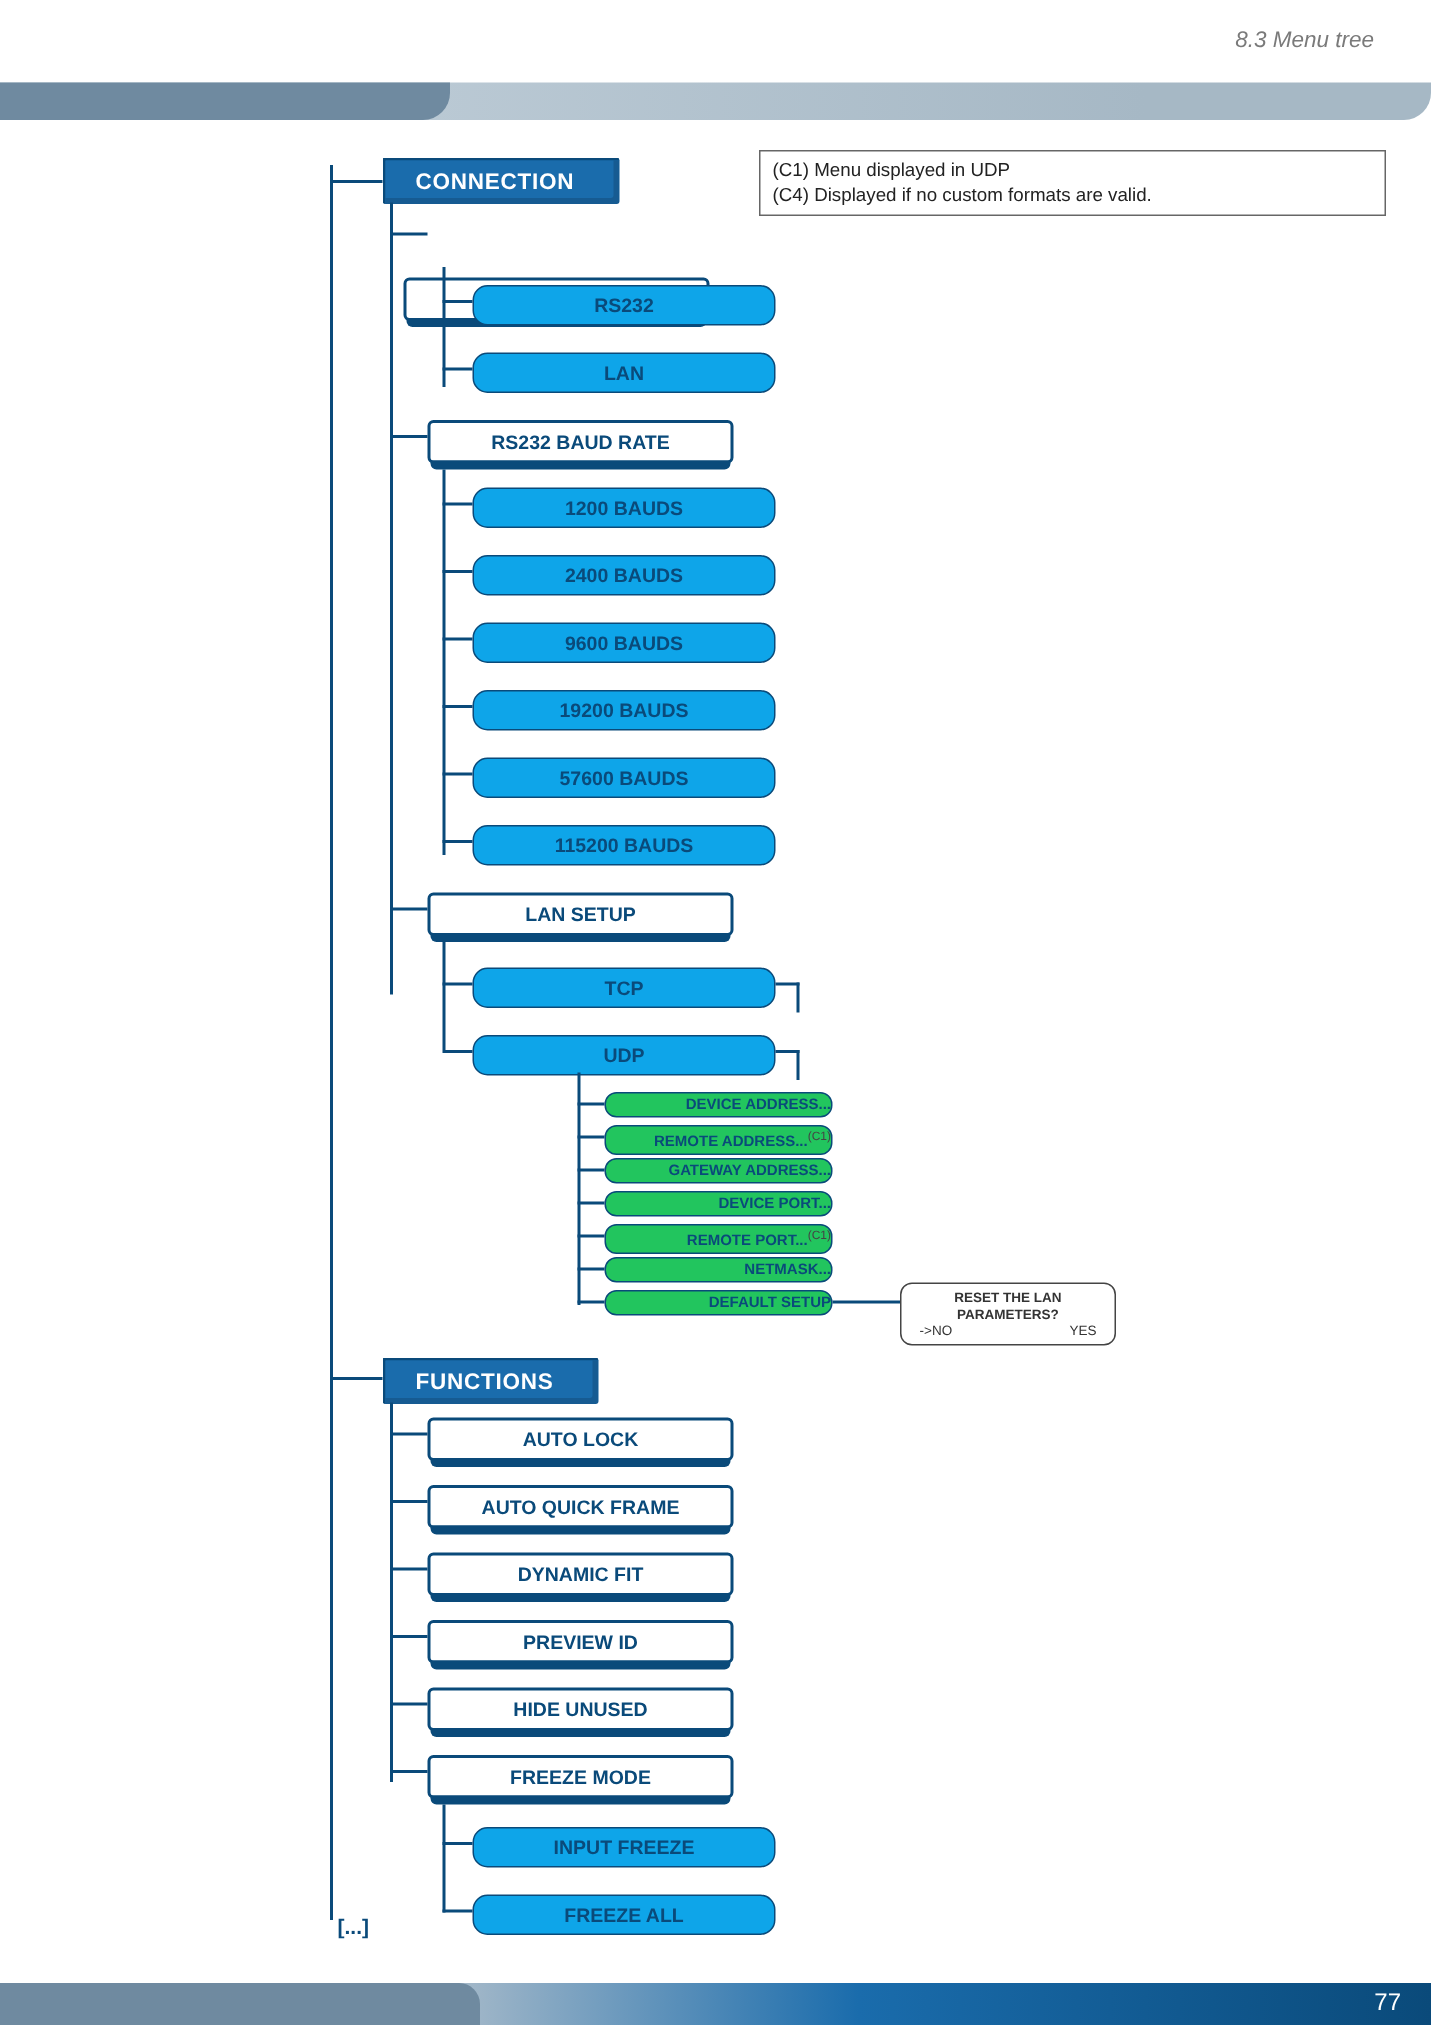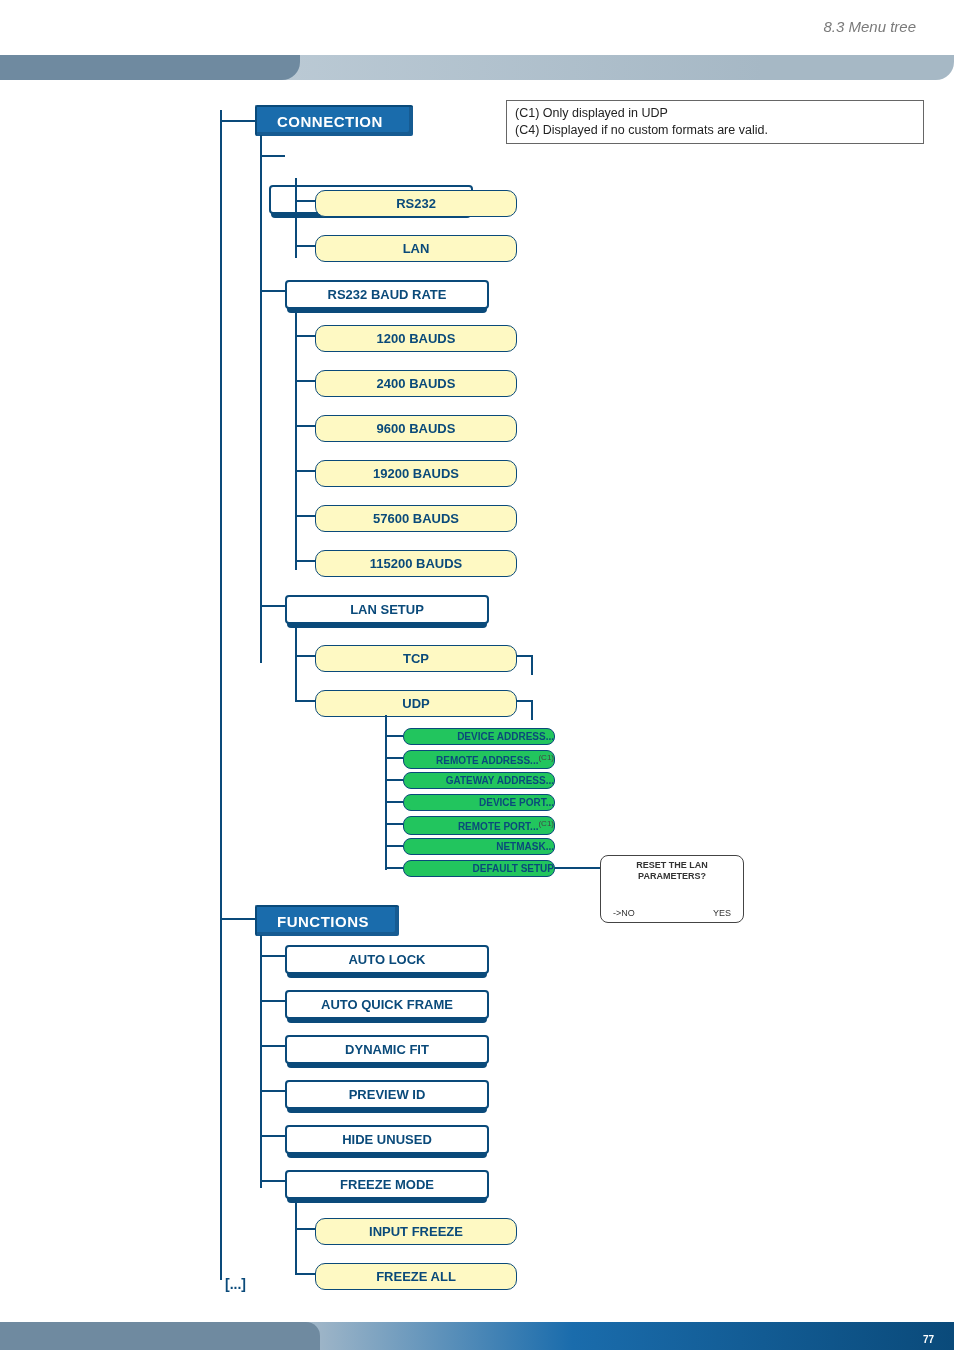--- a/index.html
+++ b/index.html
@@ -90,21 +90,21 @@
     border-radius: 0 0 4px 4px;
   }
 
   .white-tab {
     width: 200px;
     padding: 5px 0;
     text-align: center;
     color: var(--blue-text);
     font-weight: 700;
     font-size: 13px;
-    background: #fef9c3;
+    background: #0ea5e9;
     border: 1px solid var(--blue);
     border-radius: 10px;
   }
 
   .small-tab {
     width: 150px;
     padding: 2px 0;
     text-align: right;
     color: var(--blue-text);
     font-weight: 700;
@@ -121,21 +121,21 @@
     padding: 4px 6px;
     font-size: 9px;
     font-weight: 700;
     text-align:center;
     color: #333;
     background: #fff;
     border: 1px solid #444;
     border-radius: 8px;
     line-height:1.2;
   }
-  .gray-box .qrow{display:flex;justify-content:space-between;padding:0 6px;font-weight:400;margin-top:26px;}
+  .gray-box .qrow{display:flex;justify-content:space-between;padding:0 6px;font-weight:400;}
 
   .legend-box {
     position: absolute;
     top: 100px;
     right: 30px;
     width: 400px;
     background: #fff;
     border: 1px solid #666;
     padding: 4px 8px;
     font-size: 12.5px;
@@ -156,22 +156,22 @@
     bottom:0; left:0;
     width:320px; height:28px;
     background:#6f8aa0;
     border-top-right-radius:14px;
   }
   .page-num {
     position: absolute;
     right: 20px;
     bottom: 5px;
     color: #fff;
-    font-weight: 700;
-    font-size: 10px;
+    font-weight: 400;
+    font-size: 16px;
   }
 
   .continuation {
     position: absolute;
     bottom: 58px;
     left: 225px;
     color: var(--blue-text);
     font-weight: 700;
     font-size: 14px;
   }
@@ -183,21 +183,21 @@
   .row { position:absolute; }
 </style>
 </head>
 <body>
 
 <div class="header-label">8.3 Menu tree</div>
 <div class="header-bar"></div>
 <div class="header-inner"></div>
 
 <div class="legend-box">
-  <div>(C1) Only displayed in UDP</div>
+  <div>(C1) Menu displayed in UDP</div>
   <div>(C4) Displayed if no custom formats are valid.</div>
 </div>
 
 <div class="tree-root">
 
   <div class="vline" style="left:-5px; top:10px; height:1170px;"></div>
   <div class="hline" style="left:-5px; top:20px; width:35px;"></div>
 
   <div class="row" style="left:30px; top:5px;text-align:center;">
     <div class="hdr-box">CONNECTION</div>

